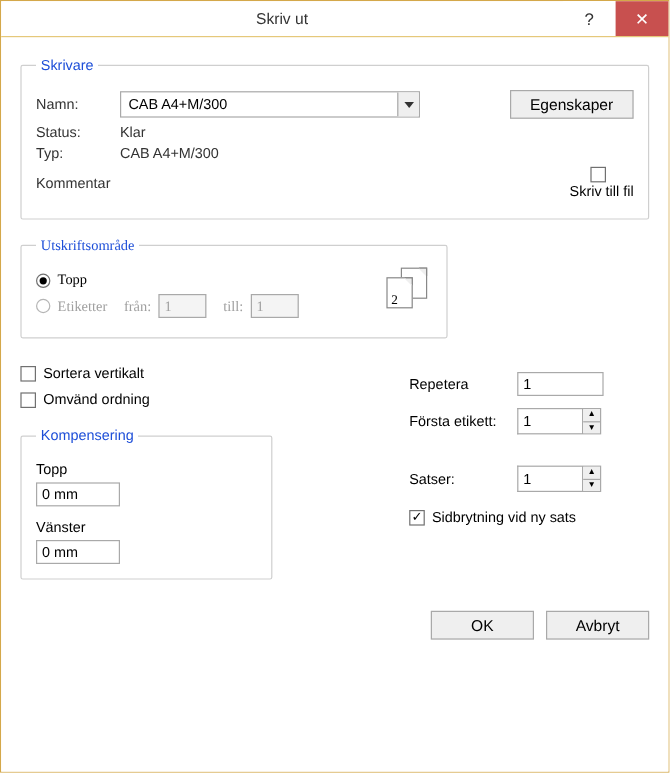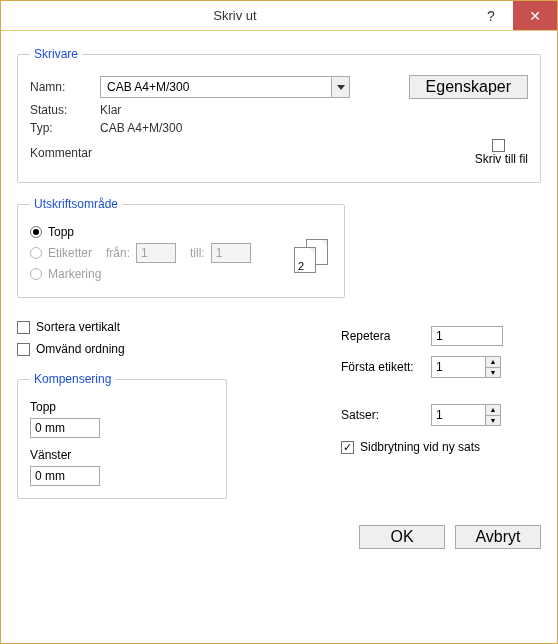--- a/index.html
+++ b/index.html
@@ -105,21 +105,21 @@
     background: #efefef;
     display: flex;
     align-items: center;
     justify-content: center;
   }
   .btn {
     border: 1px solid #a9a9a9;
     background: #efefef;
     height: 24px;
     padding: 0 16px;
-    font-size: 16px;
+    font-size: 13px;
     display: inline-flex;
     align-items: center;
     justify-content: center;
     cursor: default;
     min-width: 86px;
   }
   .checkbox-box {
     width: 13px;
     height: 13px;
     border: 1px solid #707070;
@@ -296,43 +296,39 @@
       </div>
       <div class="row">
         <span class="lbl" style="width:auto;">Kommentar</span>
         <span style="margin-left:auto; display:flex; align-items:center;flex-direction:column;">
           <span class="checkbox-box"></span>
           <span>Skriv till fil</span>
         </span>
       </div>
     </fieldset>
 
-    <fieldset class="group" style="width:328px; position:relative;">
+    <fieldset class="group" style="width:356px; position:relative;font-family:Liberation Serif, serif;">
       <legend>Utskriftsområde</legend>
 
       <div class="row">
         <span class="radio-box">
             <span class="radio-dot"></span>
           </span>
         <span>Topp</span>
       </div>
 
       <div class="row disabled">
         <span class="radio-box"></span>
         <span>Etiketter</span>
         <span class="range-lbl">från:</span>
         <span class="txt disabled" style="width:40px;">1</span>
         <span class="range-lbl">till:</span>
         <span class="txt disabled" style="width:40px;">1</span>
       </div>
 
-      <div class="row disabled">
-        <span class="radio-box"></span>
-        <span>Markering</span>
-      </div>
 
       <div class="pages-icon">
         <div class="page" style="left:12px; top:0;">
           <span class="foldline"></span>
             <span class="foldinner"></span>
           <span>2</span>
         </div>
         <div class="page" style="left:0; top:8px;">
           <span class="foldline"></span>
             <span class="foldinner"></span>

